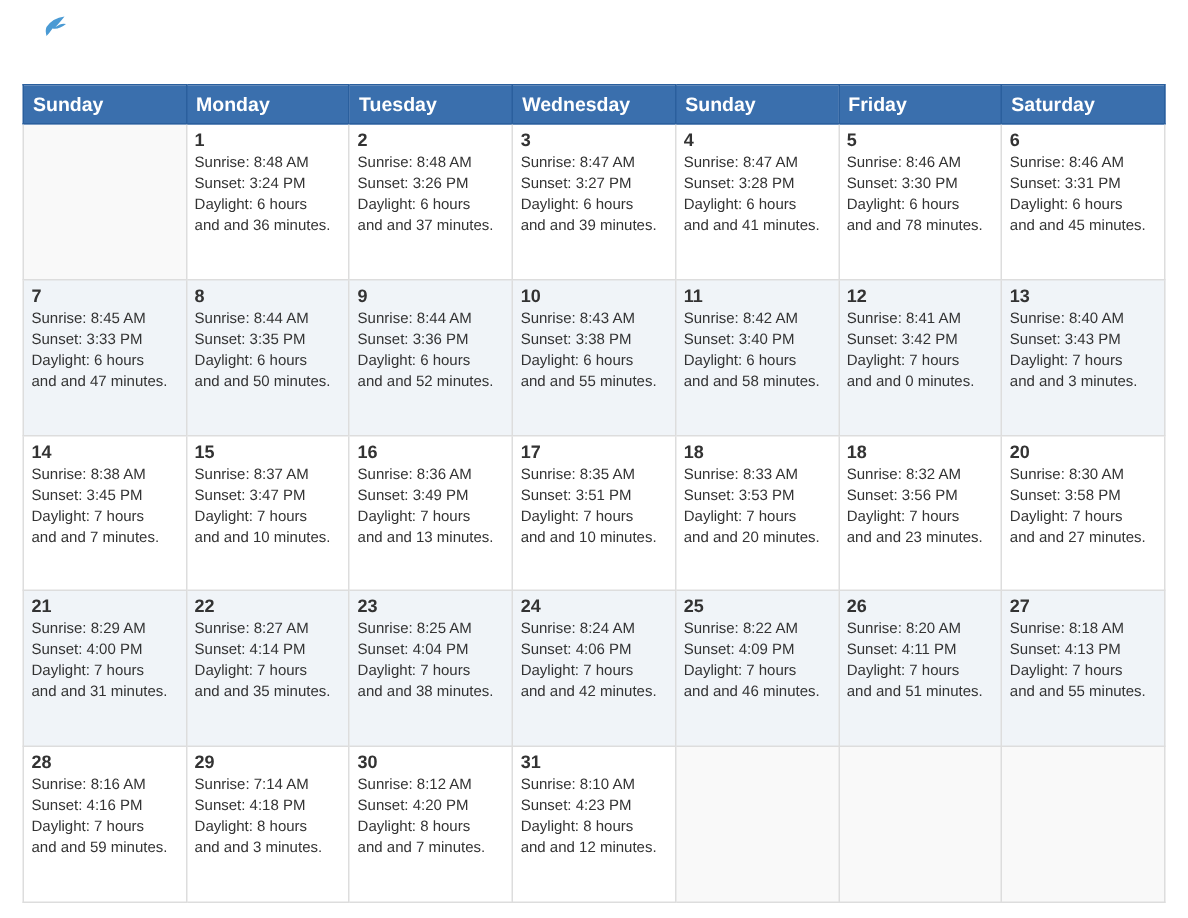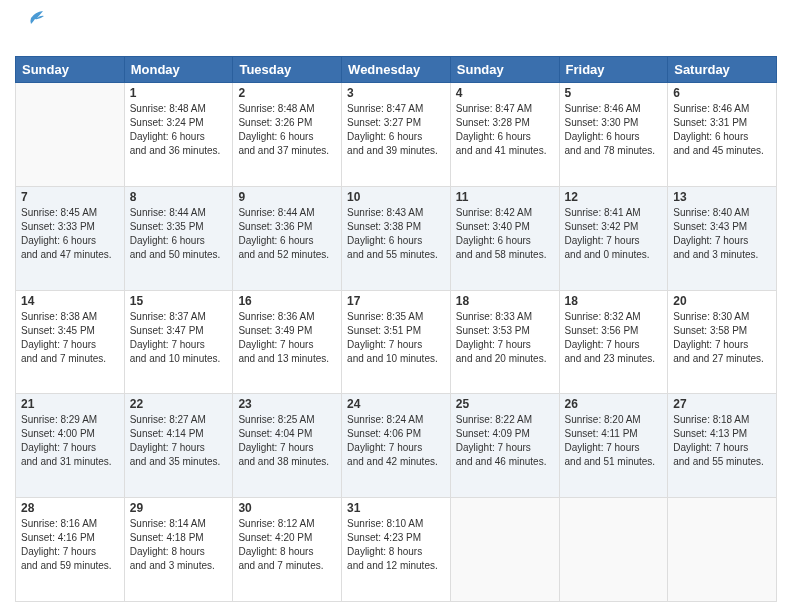--- a/index.html
+++ b/index.html
@@ -322,21 +322,21 @@
         <tr>
           <td>
             <span class="day-num">28</span>
             <span class="cell-line">Sunrise: 8:16 AM</span>
             <span class="cell-line">Sunset: 4:16 PM</span>
             <span class="cell-line">Daylight: 7 hours</span>
             <span class="cell-line">and and 59 minutes.</span>
           </td>
           <td>
             <span class="day-num">29</span>
-            <span class="cell-line">Sunrise: 8:14 AM</span>
+            <span class="cell-line">Sunrise: 7:14 AM</span>
             <span class="cell-line">Sunset: 4:18 PM</span>
             <span class="cell-line">Daylight: 8 hours</span>
             <span class="cell-line">and and 3 minutes.</span>
           </td>
           <td>
             <span class="day-num">30</span>
             <span class="cell-line">Sunrise: 8:12 AM</span>
             <span class="cell-line">Sunset: 4:20 PM</span>
             <span class="cell-line">Daylight: 8 hours</span>
             <span class="cell-line">and and 7 minutes.</span>

